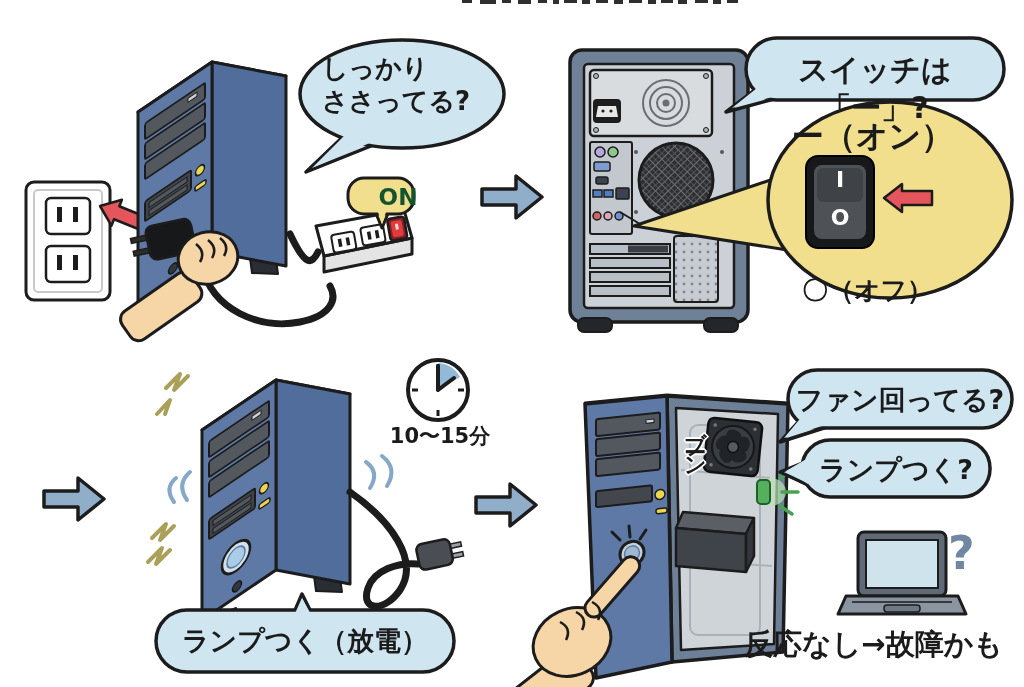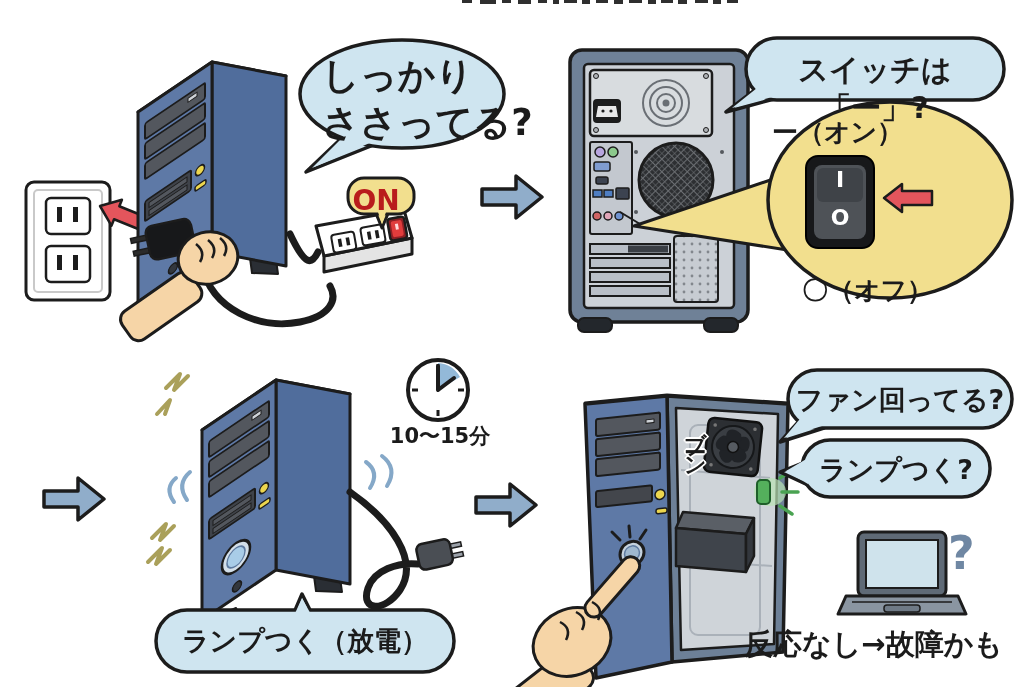--- a/index.html
+++ b/index.html
@@ -323,26 +323,26 @@
     </g>
 
     <g>
       <path d="M810,460 L780,472 L810,486 Z" fill="#cfe5f0" stroke="#1c1c1c" stroke-width="3.5" stroke-linejoin="round"></path>
       <rect x="802" y="440" width="188" height="57" rx="28" fill="#cfe5f0" stroke="#1c1c1c" stroke-width="3.5"></rect>
       <path d="M808,458 L786,471 L808,484 Z" fill="#cfe5f0"></path>
     </g>
   </g>
 </svg>
 
-<div class="txt" style="left:322px;top:52px;font-size:37px;">しっかり
+<div class="txt" style="left:322px;top:52px;font-size:26px;">しっかり
 ささってる?</div>
-<div class="txt center" style="left:346px;top:183px;width:60px;font-size:28px;color:#b91c1c;">ON</div>
+<div class="txt center" style="left:368px;top:183px;width:60px;font-size:23px;color:#14532d;">ON</div>
 
 <div class="txt center" style="left:752px;top:51px;width:246px;font-size:30px;">スイッチは「ー」?</div>
-<div class="txt center" style="left:755px;top:116px;width:165px;font-size:26px;">ー（オン）</div>
+<div class="txt center" style="left:790px;top:116px;width:165px;font-size:32px;">ー（オン）</div>
 <div class="txt center" style="left:785px;top:258px;width:165px;font-size:26px;margin-top:16px;">〇（オフ）</div>
 <div class="txt center" style="left:828px;top:166px;width:24px;font-size:22px;color:#ffffff;">I</div>
 <div class="txt center" style="left:828px;top:204px;width:24px;font-size:22px;color:#ffffff;">O</div>
 
 <div class="txt center" style="left:385px;top:423px;width:110px;font-size:21px;">10〜15分</div>
 <div class="txt center" style="left:160px;top:624px;width:290px;font-size:27px;">ランプつく（放電）</div>
 
 <div class="txt center" style="left:806px;top:453px;width:180px;font-size:27px;">ランプつく?</div>
 <div class="txt center" style="left:795px;top:383px;width:210px;font-size:27px;">ファン回ってる?</div>
 <div class="txt vert" style="left:681px;top:416px;font-size:22px;">ブーン</div>

